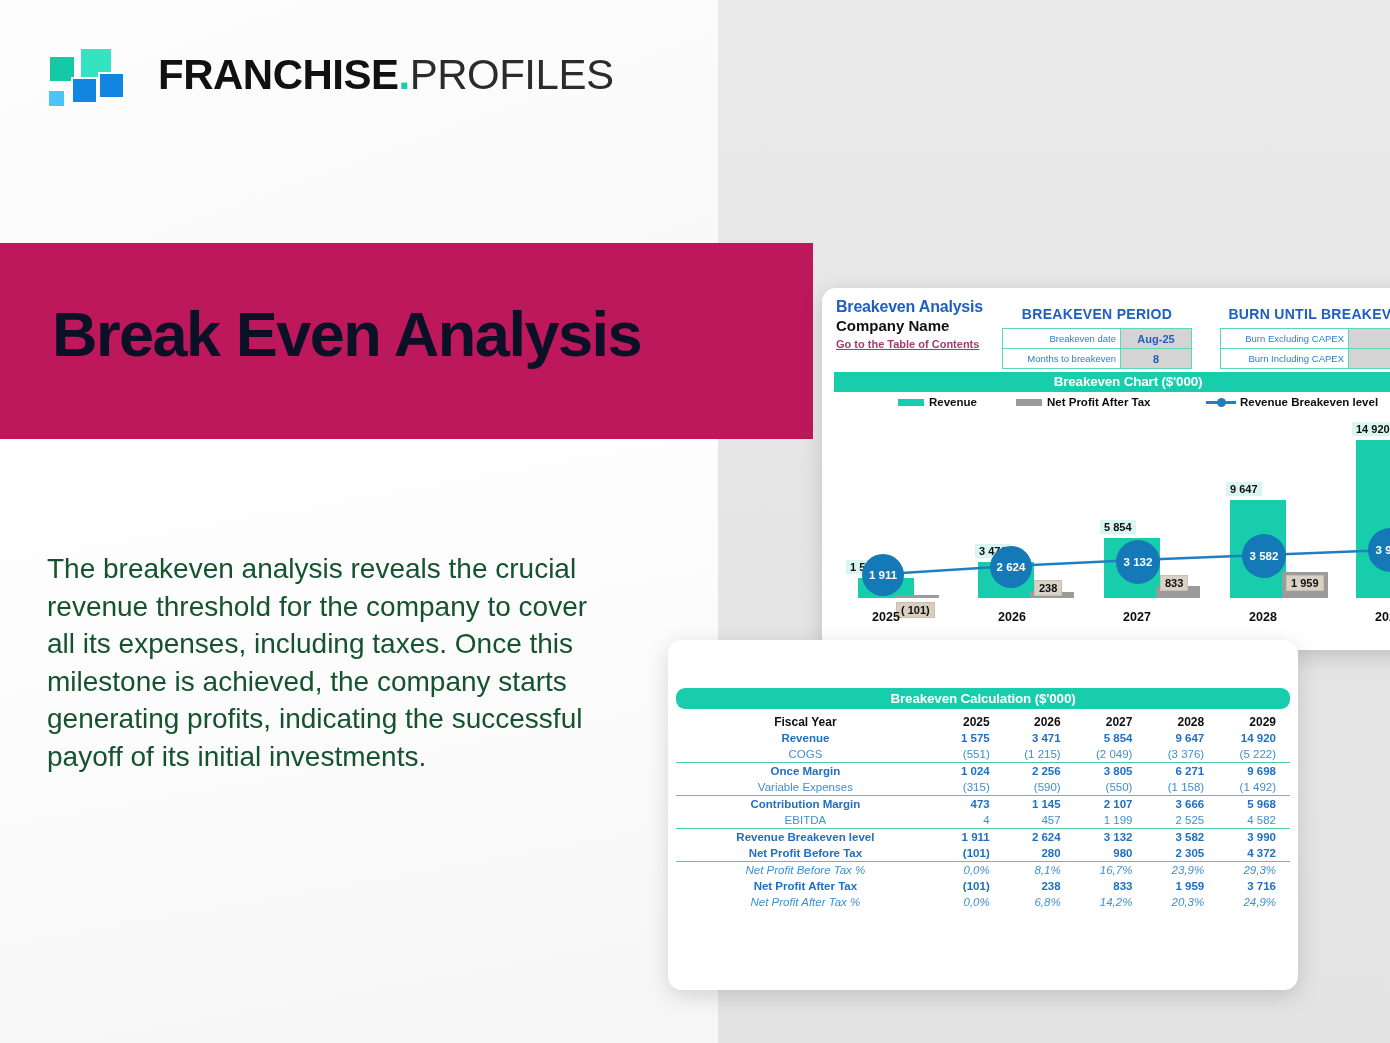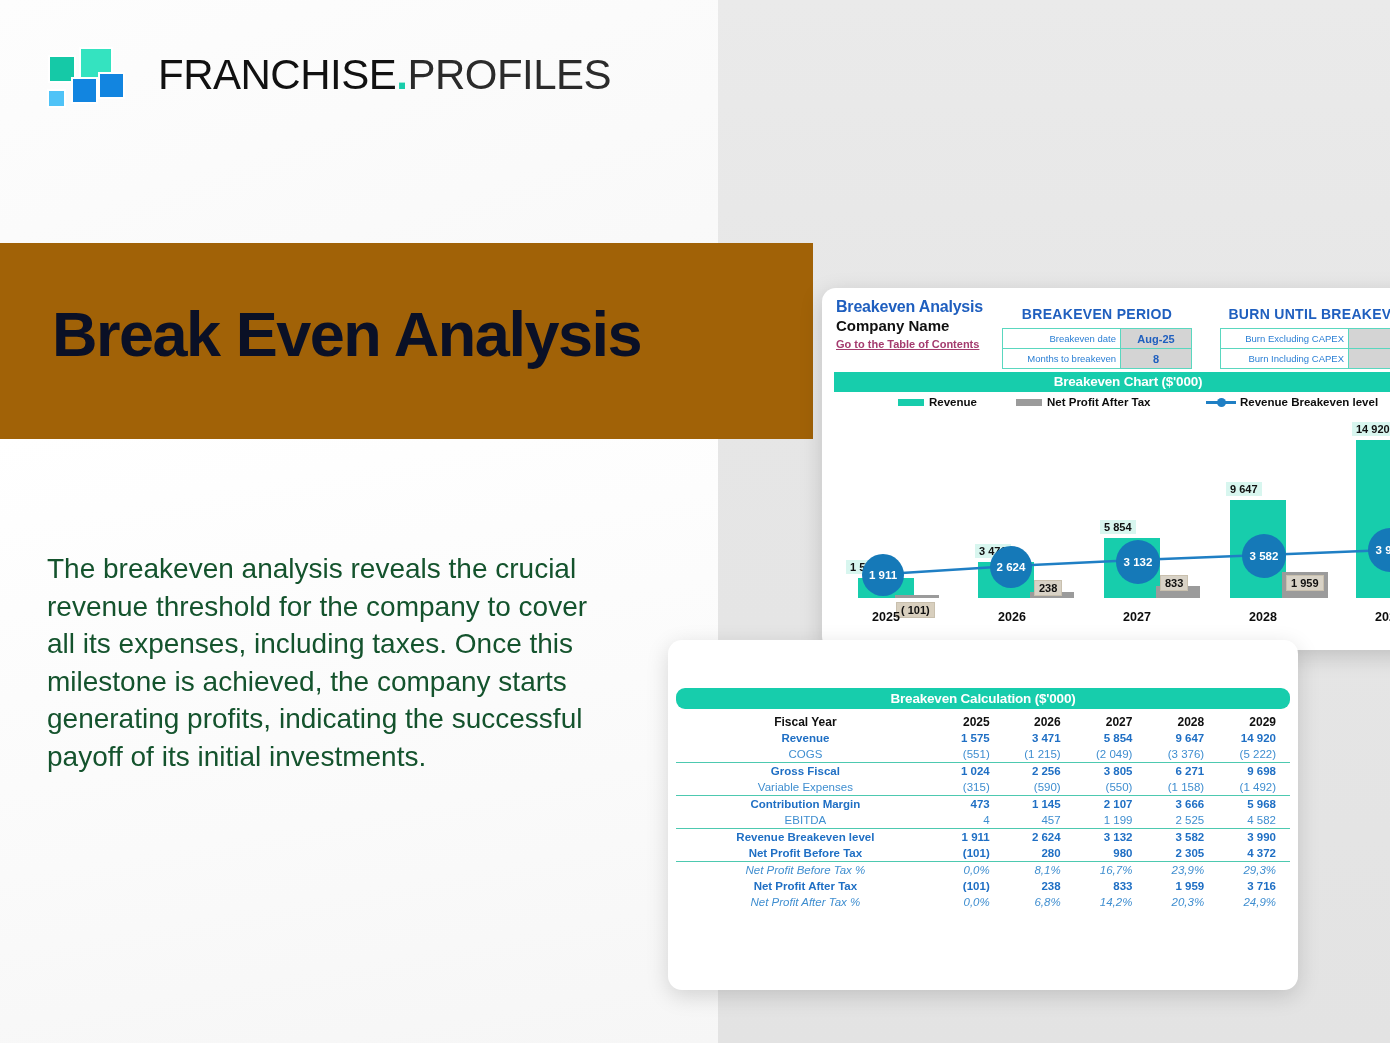--- a/index.html
+++ b/index.html
@@ -29,28 +29,28 @@
   #logo-mark i{position:absolute;display:block;border:2px solid #ffffff;box-sizing:content-box;}
   .sq-a{left:3px;top:9px;width:24px;height:24px;background:#15c9a7;}
   .sq-b{left:34px;top:1px;width:30px;height:30px;background:#34e3c0;}
   .sq-c{left:26px;top:31px;width:23px;height:23px;background:#1285e0;}
   .sq-d{left:53px;top:26px;width:23px;height:23px;background:#1285e0;}
   .sq-e{left:2px;top:43px;width:15px;height:15px;background:#4fc3f7;}
   #logo-text{
     position:absolute;left:113px;top:0;font-size:42px;letter-spacing:-0.5px;
     white-space:nowrap;line-height:62px;
   }
-  #logo-text .strong{font-weight:normal;color:#111111;}
+  #logo-text .strong{font-weight:bold;color:#111111;}
   #logo-text .dot{font-weight:bold;color:#19cdab;}
   #logo-text .light{font-weight:400;color:#2b2b2b;}
 
   
   #hero-banner{
     position:absolute;left:0;top:243px;width:813px;height:196px;
-    background:#a16207;
+    background:#be185d;
   }
   #hero-title{
     position:absolute;left:52px;top:55px;
     font-size:63px;font-weight:bold;color:#0a1026;letter-spacing:-1.5px;
     white-space:nowrap;
   }
 
   
   #body-copy{
     position:absolute;left:47px;top:522px;width:575px;
@@ -319,21 +319,21 @@
         </tr>
         <tr class="r-minor">
           <td class="c-lbl">COGS</td>
           <td class="c-num">(551)</td>
           <td class="c-num">(1 215)</td>
           <td class="c-num">(2 049)</td>
           <td class="c-num">(3 376)</td>
           <td class="c-num">(5 222)</td>
         </tr>
         <tr class="r-major rule-top">
-          <td class="c-lbl">Gross Fiscal</td>
+          <td class="c-lbl">Once Margin</td>
           <td class="c-num">1 024</td>
           <td class="c-num">2 256</td>
           <td class="c-num">3 805</td>
           <td class="c-num">6 271</td>
           <td class="c-num">9 698</td>
         </tr>
         <tr class="r-minor">
           <td class="c-lbl">Variable Expenses</td>
           <td class="c-num">(315)</td>
           <td class="c-num">(590)</td>

